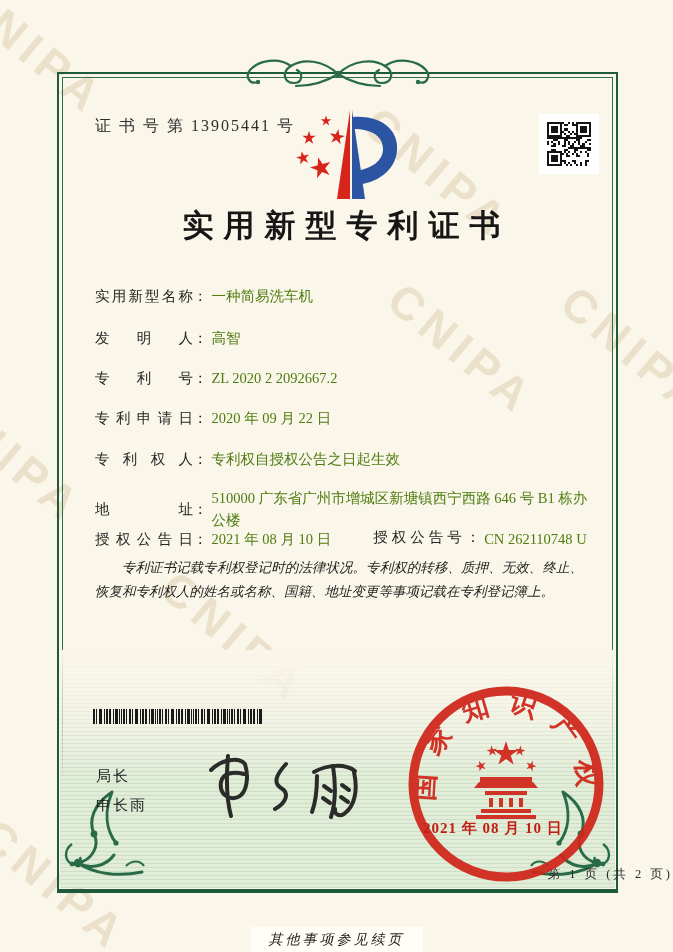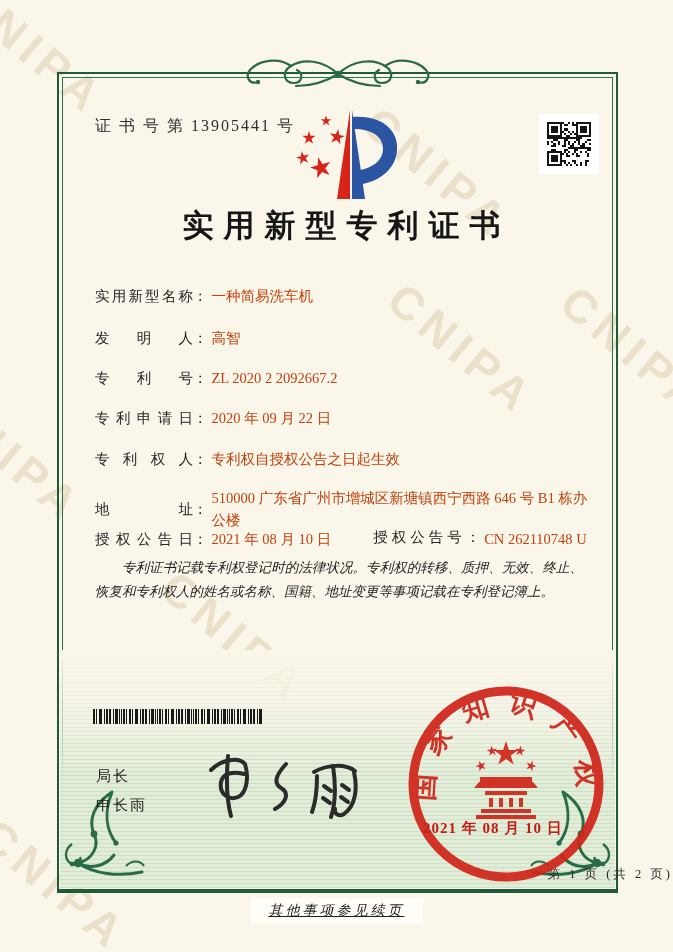--- a/index.html
+++ b/index.html
@@ -40,41 +40,41 @@
   .doc-title{
     left:0;right:0;top:205px;text-align:center;
     font-size:31px;font-weight:700;letter-spacing:10px;color:#161616;padding-left:20px;
   }
   .f-row{position:absolute;left:95px;font-size:14.5px;display:flex;align-items:center;z-index:2;}
   .f-label{
     display:inline-block;width:98px;flex:0 0 98px;
     text-align:justify;text-align-last:justify;color:#262626;
   }
   .f-colon{flex:0 0 auto;padding:0 4px 0 0;}
-  .f-value{display:inline-block;max-width:386px;line-height:22px;color:#c2410c;}
+  .f-value{display:inline-block;max-width:386px;line-height:22px;color:#4d7c0f;}
   .f-group2{margin-left:42px;display:flex;}
   .f-label2{letter-spacing:4px;color:#262626;}
   .body-text{
     left:95px;top:556px;width:488px;font-size:13.5px;line-height:24px;
     font-style:italic;color:#1f1f1f;text-align:justify;
   }
   .body-text p{margin:0;text-indent:2em;}
   .barcode{left:93px;top:709px;width:172px;height:15px;}
   .signer{left:96px;top:762px;font-size:15px;line-height:29px;color:#1d1d1d;letter-spacing:2px;}
   .signature{left:198px;top:740px;z-index:3;}
   .seal{left:404px;top:682px;width:204px;height:204px;z-index:3;opacity:.93;}
   .seal-date{
     left:423px;top:819px;z-index:4;font-size:15px;color:#c21d12;
     letter-spacing:1px;font-weight:bold;white-space:nowrap;
   }
   .page-info{left:0;right:0;top:866px;text-align:right;font-size:12.5px;letter-spacing:3px;color:#2b2b2b;z-index:2;}
   .footer-note{
-    left:50%;top:898px;transform:translateX(-50%);
+    left:50%;top:927px;transform:translateX(-50%);
     background:#fffdf6;padding:4px 18px;font-size:14px;font-style:italic;
-    letter-spacing:3px;color:#1f1f1f;z-index:2;white-space:nowrap;text-decoration:underline;
+    letter-spacing:3px;color:#1f1f1f;z-index:2;white-space:nowrap;
   }
   svg{display:block;}
 </style>
 </head>
 <body>
 
 <div class="page">
 
   <svg width="0" height="0" aria-hidden="true">
       <defs>

